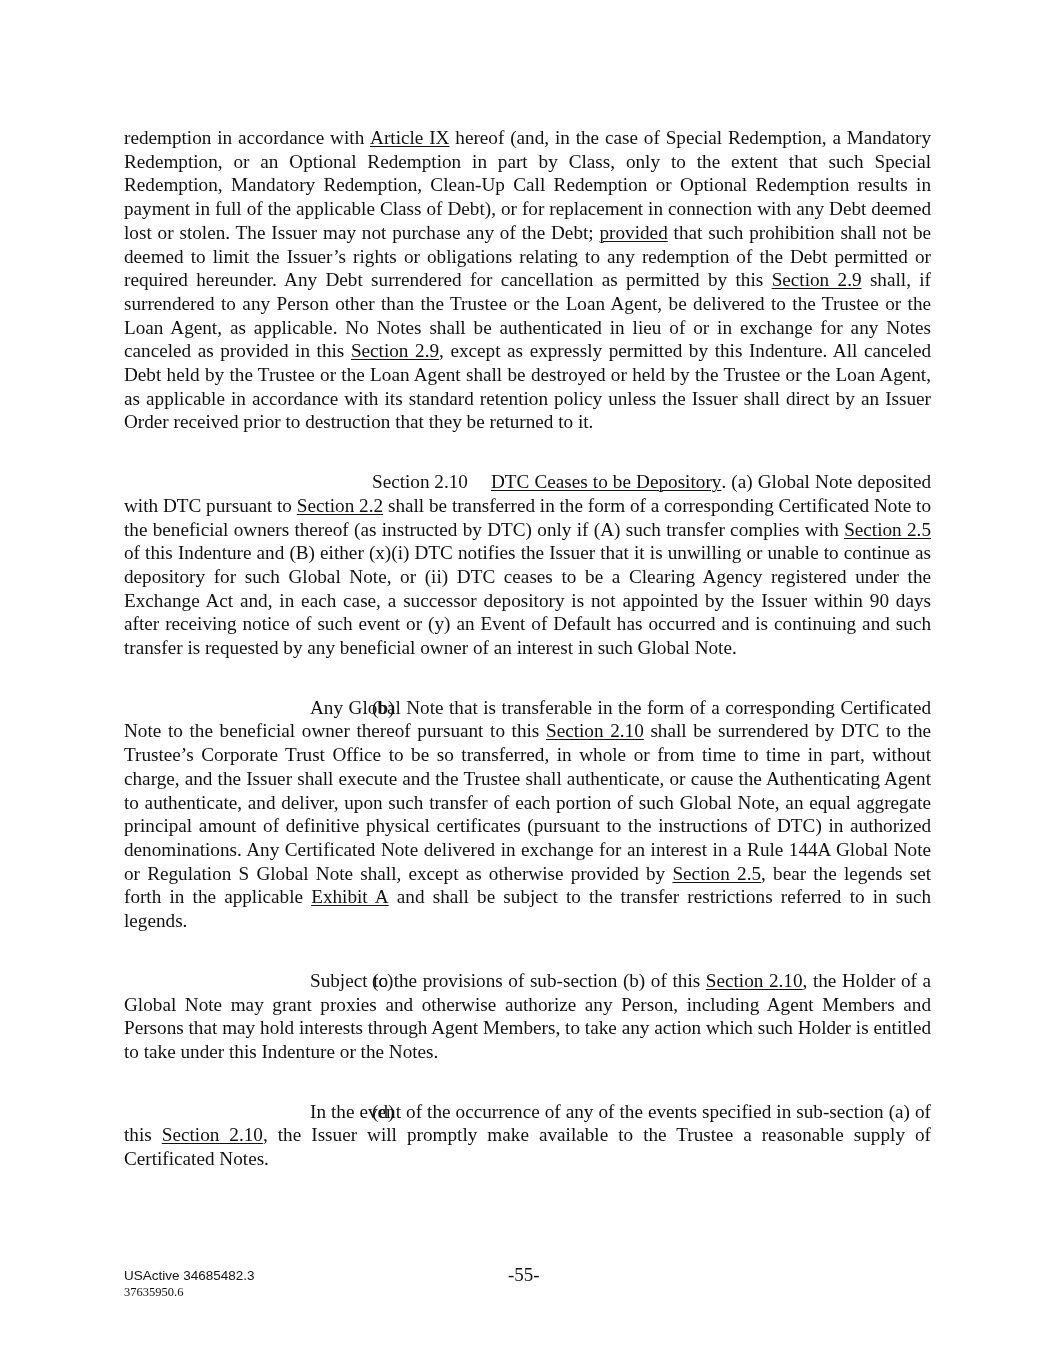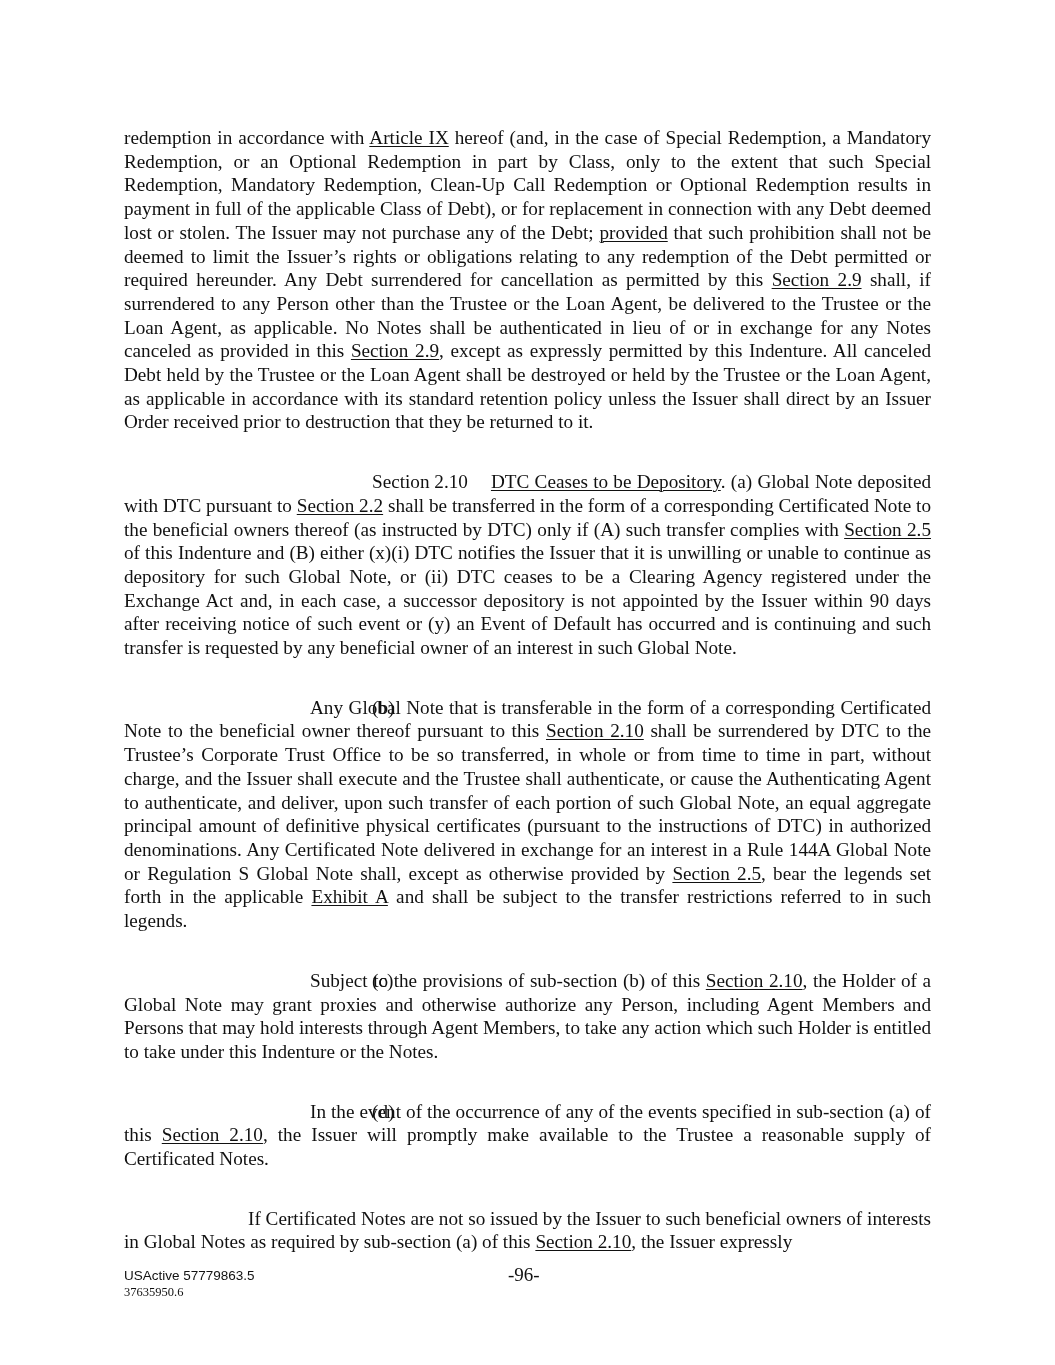--- a/index.html
+++ b/index.html
@@ -29,20 +29,21 @@
       text-align-last: left;
     }
     .indent {
       text-indent: 124px;
       margin-top: 36px;
     }
     .u {
       text-decoration: underline;
       text-underline-offset: 2px;
       text-decoration-thickness: 1px;
+      font-family: Liberation Serif, serif;
     }
     .sec-num { display: inline-block; width: 124px; }
     .sub-label { display: inline-block; width: 62px; }
     .footer-left {
       position: absolute;
       left: 124px;
       top: 1267px;
       font-family: "Liberation Sans", "DejaVu Sans", sans-serif;
       font-size: 13.5px;
       line-height: 17px;
@@ -69,22 +70,21 @@
   <p class="para"><span>redemption in accordance with </span><span class="u">Article IX</span><span> hereof (and, in the case of Special Redemption, a Mandatory Redemption, or an Optional Redemption in part by Class, only to the extent that such Special Redemption, Mandatory Redemption, Clean-Up Call Redemption or Optional Redemption results in payment in full of the applicable Class of Debt), or for replacement in connection with any Debt deemed lost or stolen.  The Issuer may not purchase any of the Debt; </span><span class="u">provided</span><span> that such prohibition shall not be deemed to limit the Issuer’s rights or obligations relating to any redemption of the Debt permitted or required hereunder.  Any Debt surrendered for cancellation as permitted by this </span><span class="u">Section 2.9</span><span> shall, if surrendered to any Person other than the Trustee or the Loan Agent, be delivered to the Trustee or the Loan Agent, as applicable.  No Notes shall be authenticated in lieu of or in exchange for any Notes canceled as provided in this </span><span class="u">Section 2.9</span><span>, except as expressly permitted by this Indenture.  All canceled Debt held by the Trustee or the Loan Agent shall be destroyed or held by the Trustee or the Loan Agent, as applicable in accordance with its standard retention policy unless the Issuer shall direct by an Issuer Order received prior to destruction that they be returned to it.</span></p>
 
   <p class="para indent"><span class="sec-num" style="width: auto; margin-right: 23px;">Section 2.10</span><span class="u">DTC Ceases to be Depository</span><span>.  (a) Global Note deposited with DTC pursuant to </span><span class="u">Section 2.2</span><span> shall be transferred in the form of a corresponding Certificated Note to the beneficial owners thereof (as instructed by DTC) only if (A)&nbsp;such transfer complies with </span><span class="u">Section 2.5</span><span> of this Indenture and (B) either (x)(i) DTC notifies the Issuer that it is unwilling or unable to continue as depository for such Global Note, or (ii) DTC ceases to be a Clearing Agency registered under the Exchange Act and, in each case, a successor depository is not appointed by the Issuer within 90&nbsp;days after receiving notice of such event or (y)&nbsp;an Event of Default has occurred and is continuing and such transfer is requested by any beneficial owner of an interest in such Global Note.</span></p>
 
   <p class="para indent"><span class="sub-label">(b)</span><span>Any Global Note that is transferable in the form of a corresponding Certificated Note to the beneficial owner thereof pursuant to this </span><span class="u">Section 2.10</span><span> shall be surrendered by DTC to the Trustee’s Corporate Trust Office to be so transferred, in whole or from time to time in part, without charge, and the Issuer shall execute and the Trustee shall authenticate, or cause the Authenticating Agent to authenticate, and deliver, upon such transfer of each portion of such Global Note, an equal aggregate principal amount of definitive physical certificates (pursuant to the instructions of DTC) in authorized denominations.  Any Certificated Note delivered in exchange for an interest in a Rule 144A Global Note or Regulation S Global Note shall, except as otherwise provided by </span><span class="u">Section 2.5</span><span>, bear the legends set forth in the applicable </span><span class="u">Exhibit A</span><span> and shall be subject to the transfer restrictions referred to in such legends.</span></p>
 
   <p class="para indent"><span class="sub-label">(c)</span><span>Subject to the provisions of sub-section (b) of this </span><span class="u">Section 2.10</span><span>, the Holder of a Global Note may grant proxies and otherwise authorize any Person, including Agent Members and Persons that may hold interests through Agent Members, to take any action which such Holder is entitled to take under this Indenture or the Notes.</span></p>
 
   <p class="para indent"><span class="sub-label">(d)</span><span>In the event of the occurrence of any of the events specified in sub-section&nbsp;(a) of this </span><span class="u">Section 2.10</span><span>, the Issuer will promptly make available to the Trustee a reasonable supply of Certificated Notes.</span></p>
 
-  <p class="para indent"><span>If Certificated Notes are not so issued by the Issuer to such beneficial owners of interests in Global Notes as required by sub-section (a) of this </span><span class="u">Section 2.10</span><span>, the Issuer expressly</span></p>
 
 </div>
 
 <div class="footer-left">
-  <div>USActive 57779863.5</div>
+  <div>USActive 34685482.3</div>
   <div class="small">37635950.6</div>
 </div>
 
-<div class="page-number">-96-</div>
+<div class="page-number">-55-</div>
 
 </body></html>

